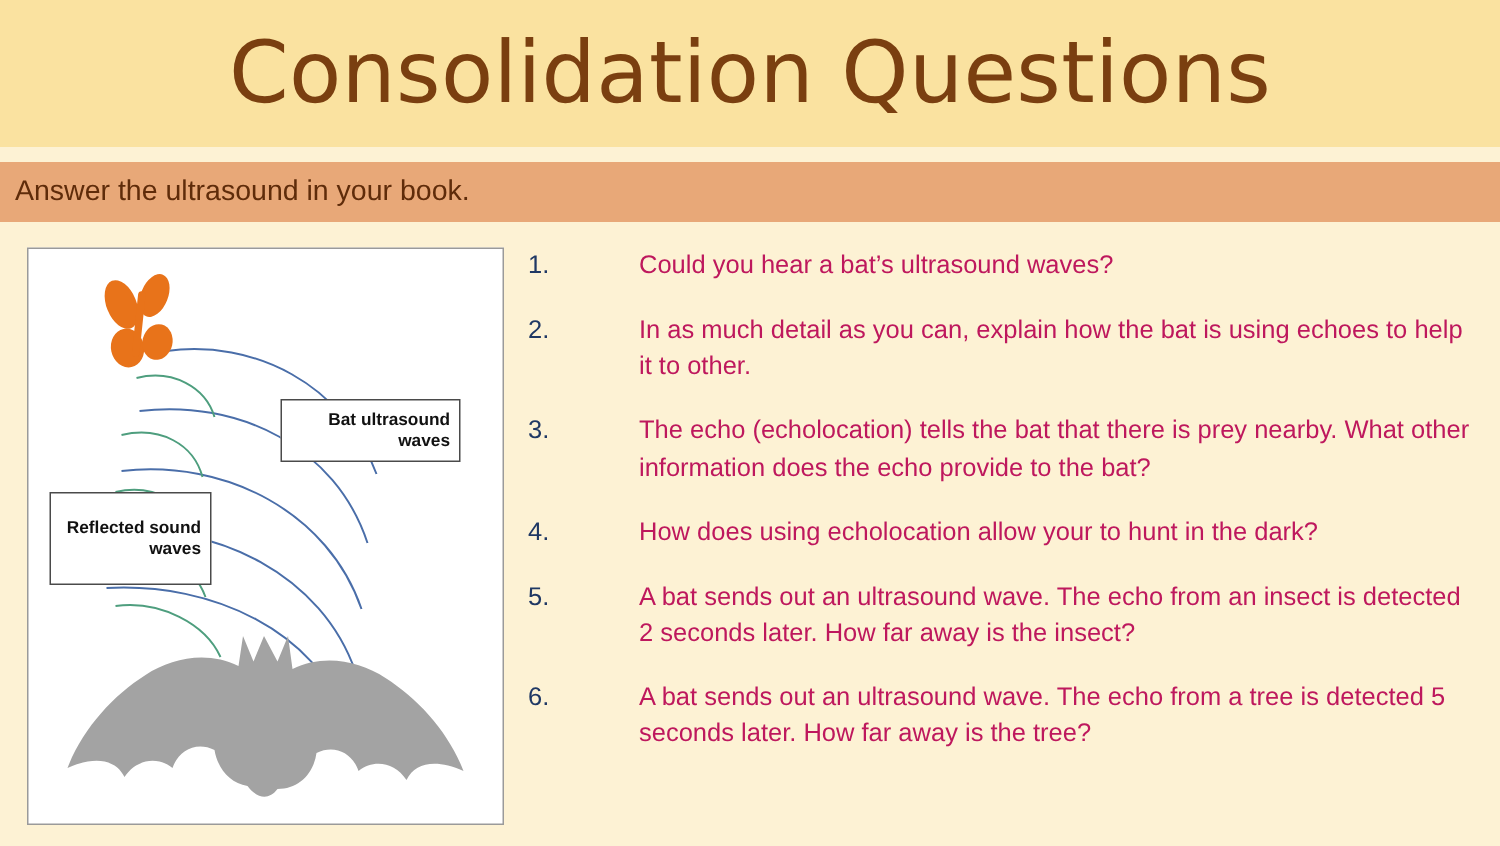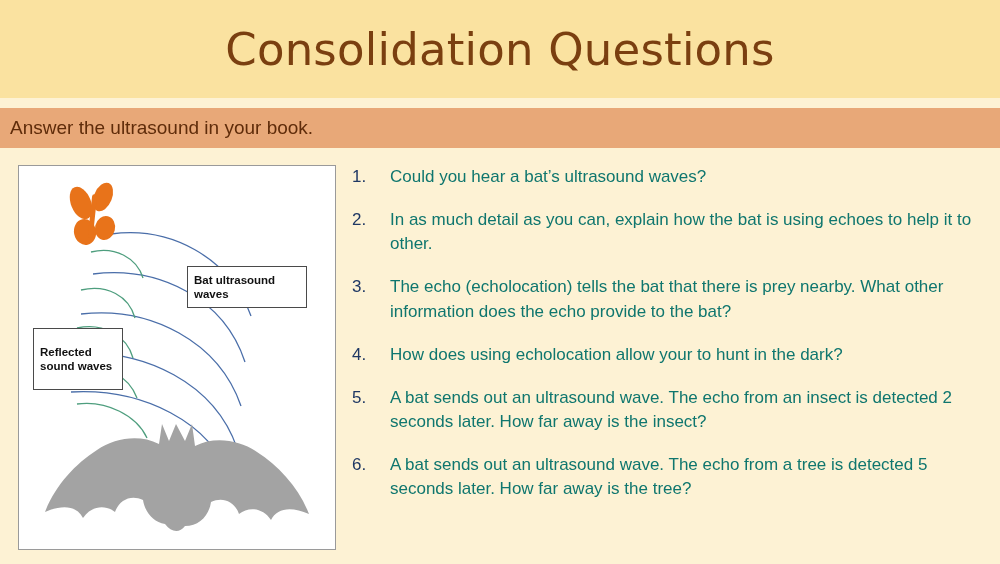--- a/index.html
+++ b/index.html
@@ -24,21 +24,21 @@
     left: 0;
     top: 0;
     width: 1000px;
     height: 98px;
     background: #fae2a0;
     display: flex;
     align-items: center;
     justify-content: center;
   }
   .title-text {
-    font-size: 45px;
+    font-size: 57px;
     color: #7a3f10;
     font-family: "DejaVu Sans", sans-serif;
     letter-spacing: 0.2px;
     white-space: nowrap;
   }
   .subtitle-bar {
     position: absolute;
     left: 0;
     top: 108px;
     width: 1000px;
@@ -65,38 +65,38 @@
   .figure svg {
     display: block;
   }
   .label-box {
     position: absolute;
     background: #ffffff;
     border: 1px solid #4a4a4a;
     font-size: 11.5px;
     font-weight: bold;
     color: #111;
-    text-align: left;
+    text-align: right;
     line-height: 1.25;
     padding: 4px 6px;
     box-sizing: border-box;
   }
   .label-ultrasound {
     left: 168px;
     top: 100px;
     width: 120px;
     height: 42px;
     display: flex;
     align-items: center;
     justify-content: center;
   }
   .label-reflected {
     left: 14px;
     top: 162px;
-    width: 90px;
+    width: 108px;
     height: 62px;
     display: flex;
     align-items: center;
     justify-content: center;
   }
   .questions {
     position: absolute;
     left: 352px;
     top: 165px;
     width: 630px;
@@ -107,22 +107,23 @@
   }
   .q-num {
     width: 38px;
     flex: 0 0 38px;
     font-size: 17px;
     color: #1f3864;
     line-height: 1.42;
   }
   .q-text {
     font-size: 17px;
-    color: #0f766e;
+    color: #be185d;
     line-height: 1.42;
+    margin-left: 36px;
   }
 </style>
 </head>
 <body>
 
 <div class="slide">
 
   <div class="title-bar">
     <div class="title-text">Consolidation Questions</div>
   </div>

